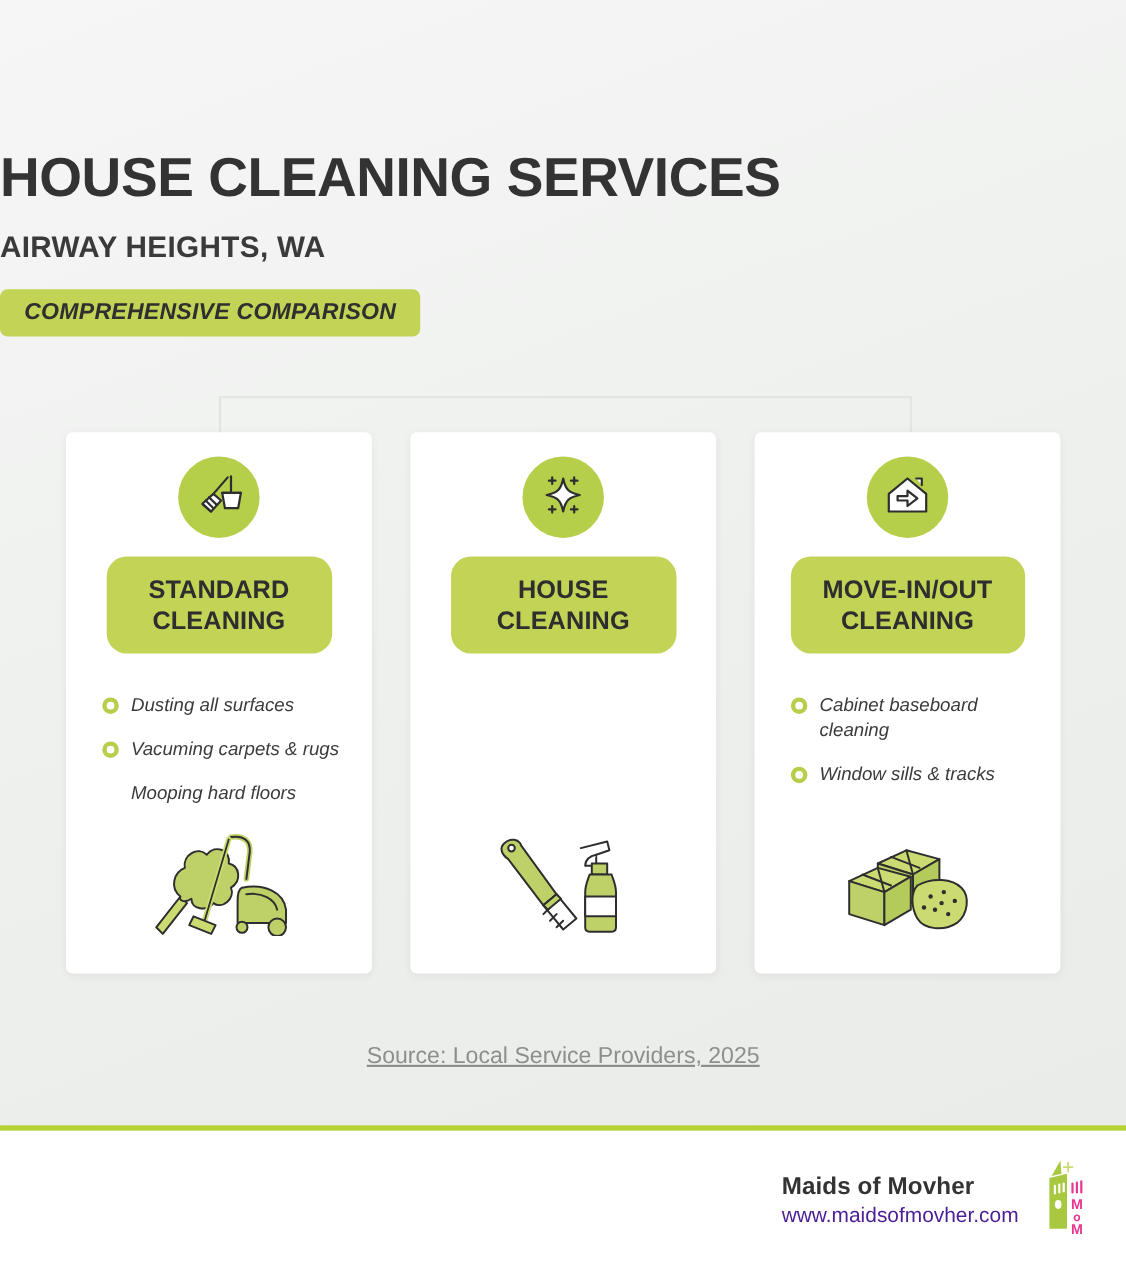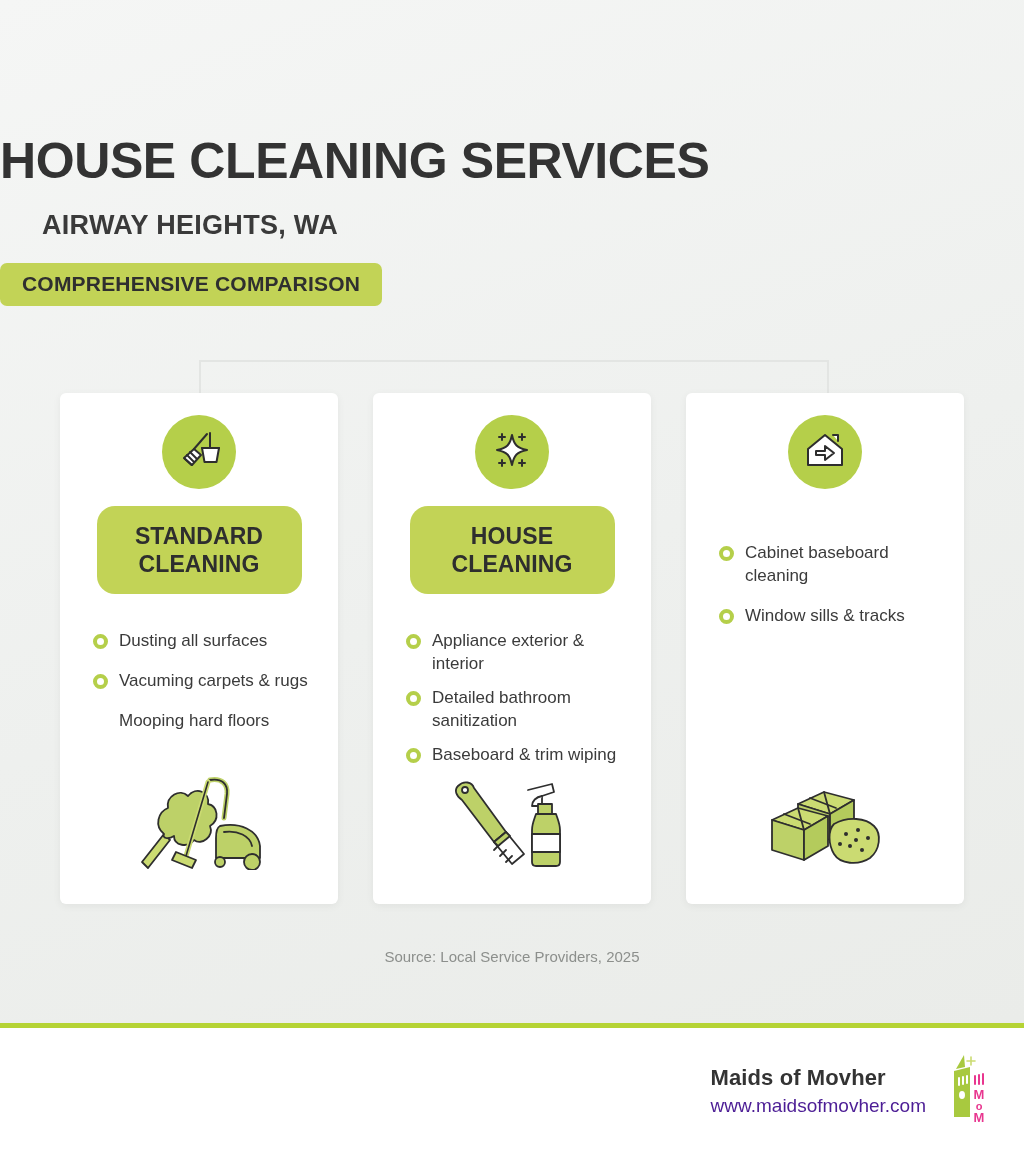--- a/index.html
+++ b/index.html
@@ -40,36 +40,36 @@
     color: #333333;
     line-height: 1.1;
   }
 
   .sub-title {
     margin-top: 21px;
     font-size: 27px;
     font-weight: bold;
     letter-spacing: 0.3px;
     color: #3a3a3a;
-    padding-left: 42px;
   }
 
   .badge-wrap {
     margin-top: 22px;
   }
 
   .badge {
     display: inline-block;
     background: #c2d356;
     color: #2f2f2f;
     font-size: 21px;
     font-weight: bold;
     letter-spacing: 0.2px;
     padding: 9px 22px 10px 22px;
     border-radius: 7px;
+    font-style: italic;
   }
 
   
   .connector {
     position: absolute;
     left: 199px;
     top: 360px;
     width: 630px;
     height: 34px;
     border-top: 2px solid #e3e5e3;
@@ -126,20 +126,21 @@
 
   .card-title.wide { width: 213px; }
 
   .feature-list {
     margin-top: 36px;
     width: 100%;
     padding-left: 17px;
     padding-right: 6px;
     list-style: none;
     flex-grow: 0;
+    font-style: italic;
   }
 
   .feature-item {
     display: flex;
     align-items: flex-start;
     margin-bottom: 17px;
   }
 
   .feature-item.tight { margin-bottom: 11px; }
 
@@ -174,22 +175,23 @@
     width: 100%;
   }
 
   
   .source-note {
     position: absolute;
     left: 0;
     top: 948px;
     width: 1024px;
     text-align: center;
-    font-size: 15px;
+    font-size: 21px;
     color: #8c8f8c;
+    text-decoration: underline;
   }
 
   
   .divider {
     position: absolute;
     left: 0;
     top: 1023px;
     width: 1024px;
     height: 5px;
     background: #b5d334;
@@ -323,34 +325,20 @@
               <line x1="10" y1="36" x2="16" y2="36"></line>
                 <line x1="13" y1="33" x2="13" y2="39"></line>
               <line x1="30" y1="36" x2="36" y2="36"></line>
                 <line x1="33" y1="33" x2="33" y2="39"></line>
             </g>
           </svg>
         </span>
       </div>
       <div class="card-title">HOUSE CLEANING</div>
 
-      <ul class="feature-list">
-        <li class="feature-item tight">
-          <span class="bullet"></span>
-          <span class="feature-text">Appliance exterior &amp; interior</span>
-        </li>
-        <li class="feature-item tight">
-          <span class="bullet"></span>
-          <span class="feature-text">Detailed bathroom sanitization</span>
-        </li>
-        <li class="feature-item tight">
-          <span class="bullet"></span>
-          <span class="feature-text">Baseboard &amp; trim wiping</span>
-        </li>
-      </ul>
 
       <div class="card-illustration">
         <svg width="124" height="92" viewBox="0 0 124 92">
           <g stroke="#2e2e2e" stroke-width="1.8" stroke-linejoin="round" stroke-linecap="round">
 
             <path d="M8 8 C14 2 22 4 24 10 L56 54 L44 64 L12 22 C6 18 4 12 8 8 Z" fill="#bdd168"></path>
             <circle cx="15" cy="12" r="3" fill="#ffffff"></circle>
 
             <path d="M44 64 L56 54 L74 76 L62 86 Z" fill="#ffffff"></path>
             <line x1="50" y1="66" x2="44" y2="72"></line>
@@ -375,20 +363,21 @@
         <span>
           <svg width="46" height="46" viewBox="0 0 46 46">
             <g stroke="#2e2e2e" stroke-width="2" stroke-linejoin="round" stroke-linecap="round" fill="#ffffff">
               <path d="M6 22 L23 8 L40 22 L40 38 L6 38 Z"></path>
               <path d="M31 8 h5 v6"></path>
               <path d="M14 24 h9 v-5 l9 7 l-9 7 v-5 h-9 Z"></path>
             </g>
           </svg>
         </span>
       </div>
+      <div class="card-title wide">MOVE-IN/OUT CLEANING</div>
 
       <ul class="feature-list">
         <li class="feature-item">
           <span class="bullet"></span>
           <span class="feature-text">Cabinet baseboard cleaning</span>
         </li>
         <li class="feature-item">
           <span class="bullet"></span>
           <span class="feature-text">Window sills &amp; tracks</span>
         </li>

